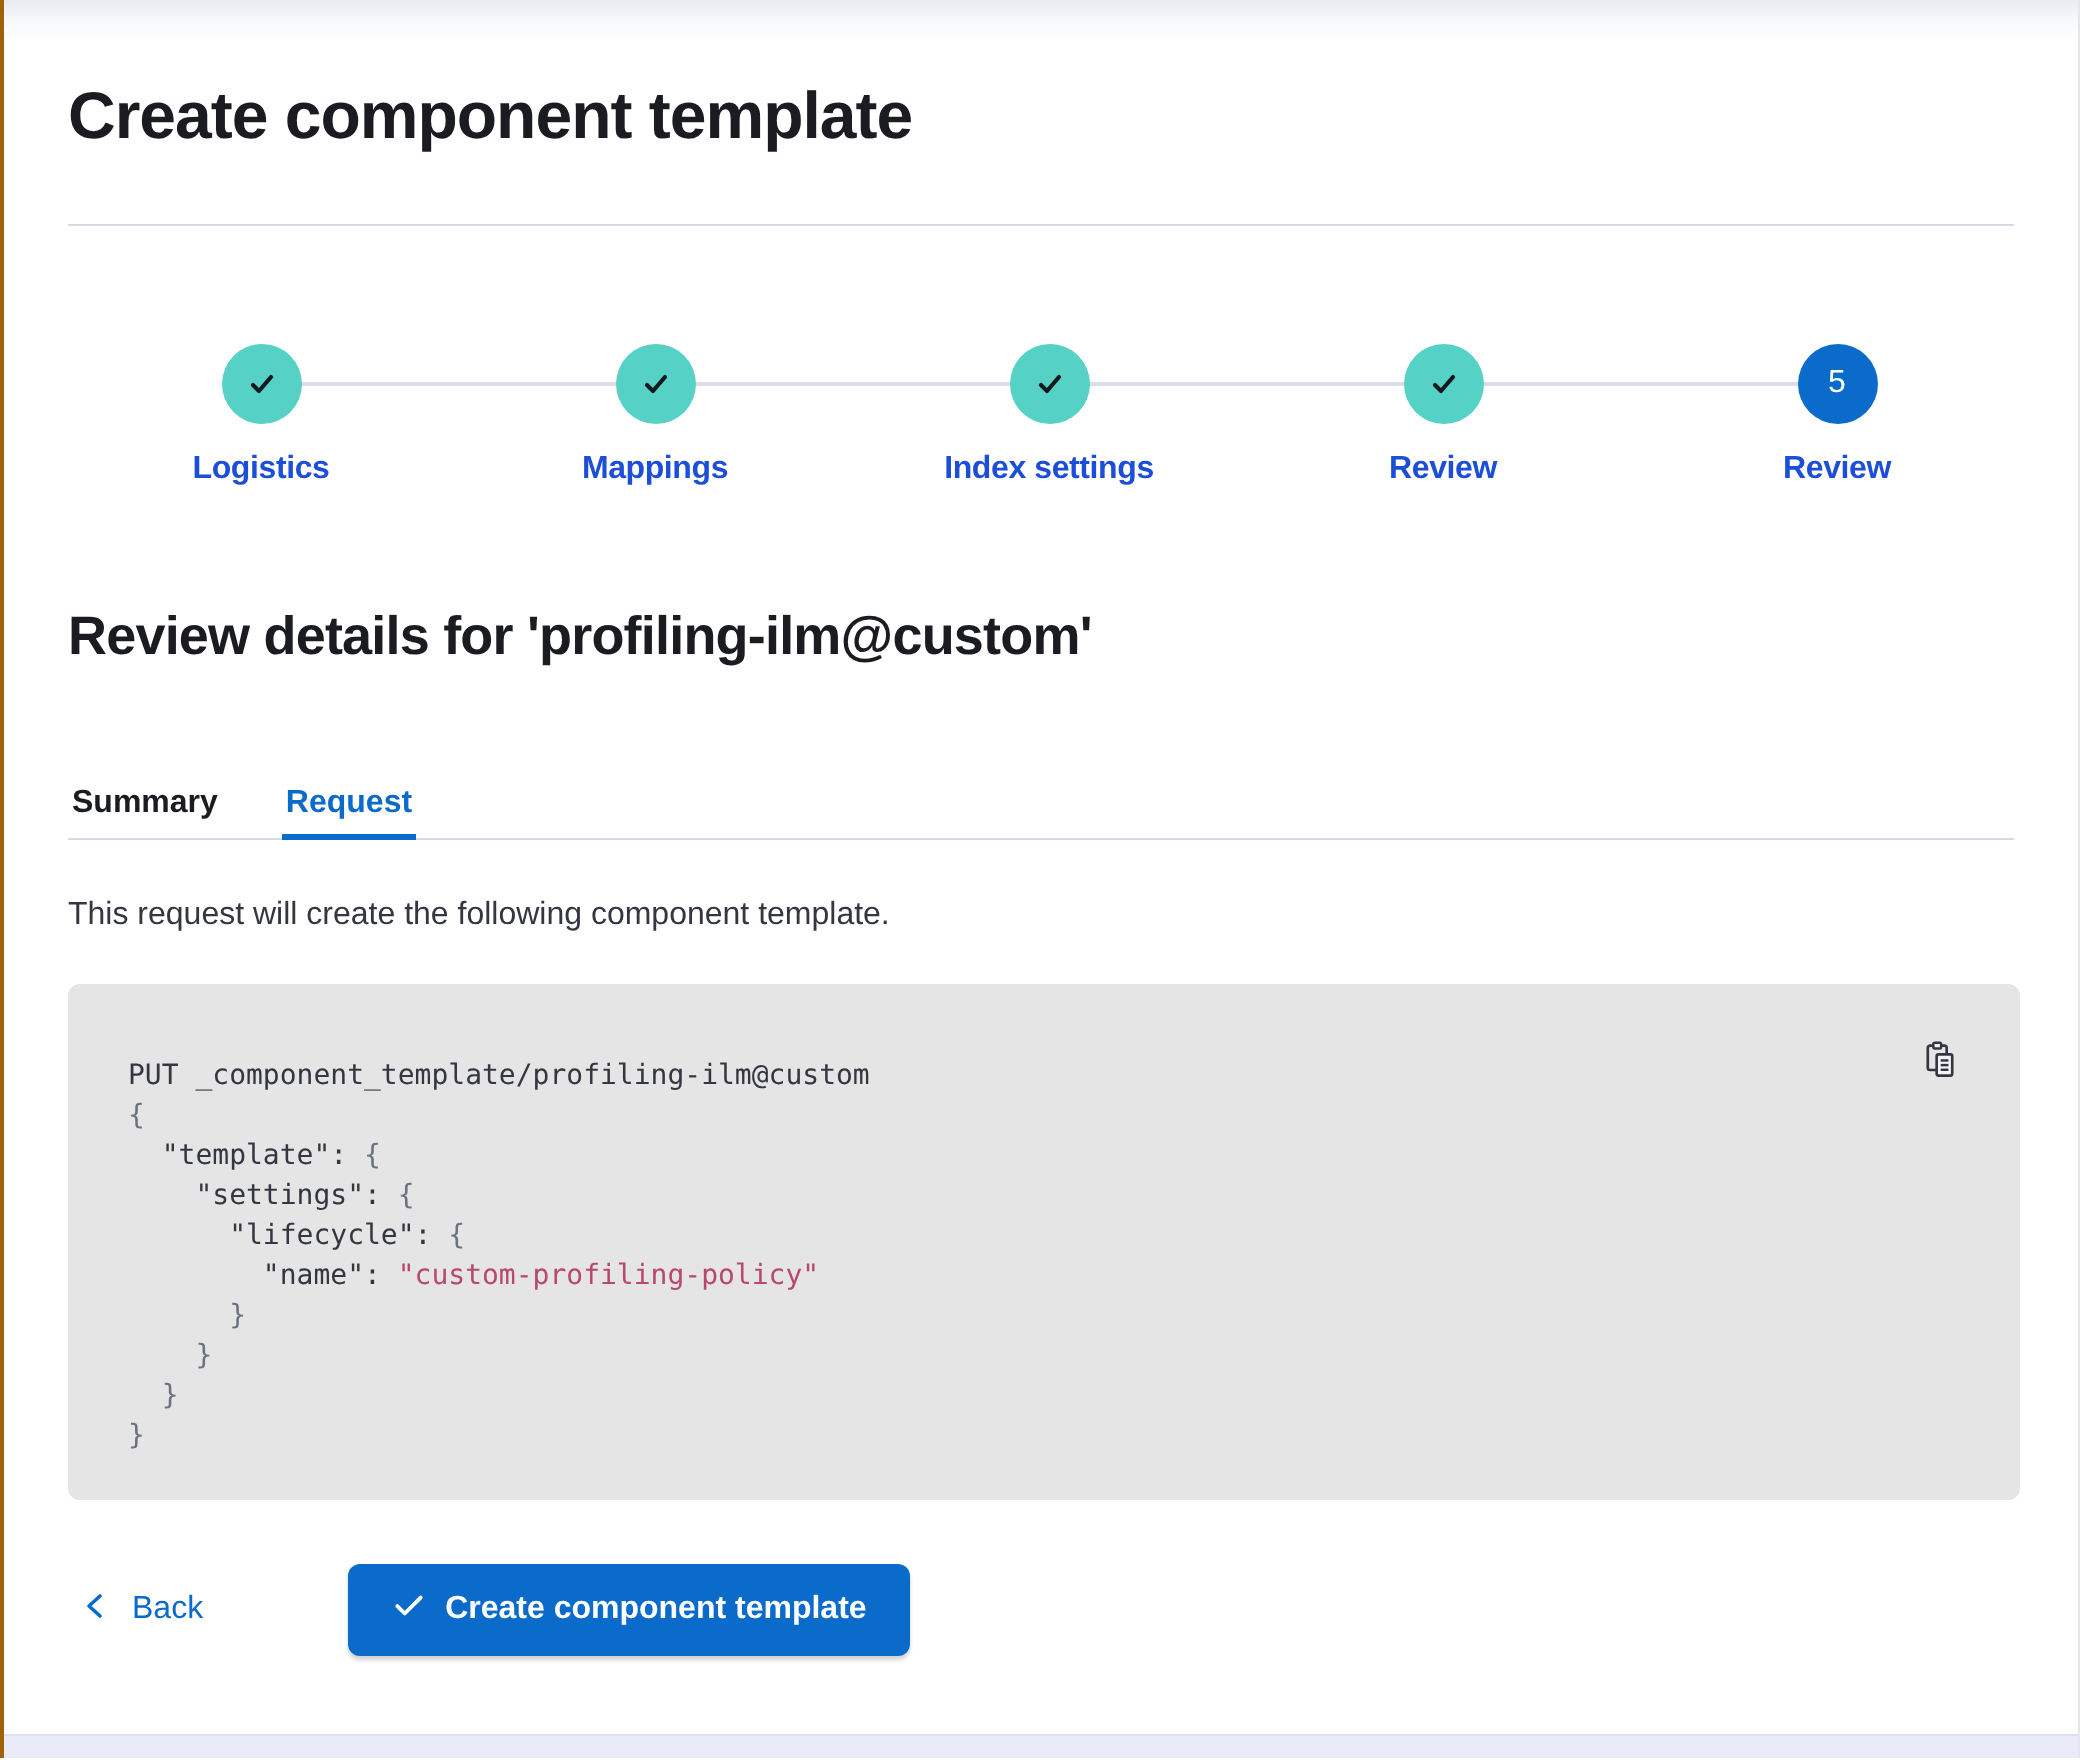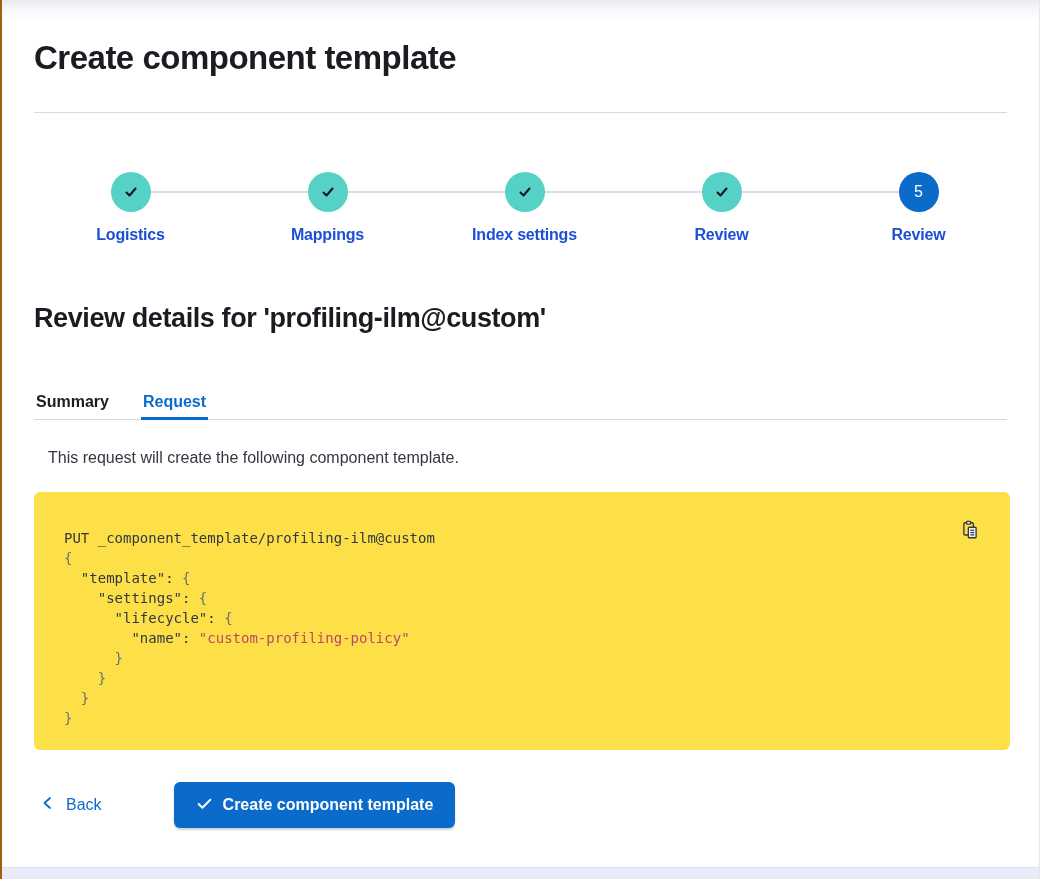--- a/index.html
+++ b/index.html
@@ -77,27 +77,27 @@
     background: none; border: none; cursor: pointer;
     padding: 0 2px; height: 34px;
     font-family: "Liberation Sans", sans-serif;
     font-size: 16px; font-weight: 700; color: #1A1C21;
     border-bottom: 3px solid transparent;
   }
   .tab.selected { color: #0B6BCB; border-bottom-color: #0B6BCB; }
 
   .desc {
     position: absolute; left: 32px; top: 446px;
-    font-size: 16px; line-height: 24px; color: #343741; margin-left: 14px;
+    font-size: 16px; line-height: 24px; color: #343741;
   }
 
   
   .codeblock {
     position: absolute; left: 32px; top: 492px; width: 976px; height: 258px;
-    background: #fde047; border-radius: 6px;
+    background: #e5e5e5; border-radius: 6px;
   }
   .codeblock pre {
     padding: 36px 60px 22px 30px;
     font-family: "DejaVu Sans Mono", "Liberation Mono", monospace;
     font-size: 14px; line-height: 20px;
   }
   .code-line { white-space: pre; }
   .tok-plain  { color: #343741; }
   .tok-punct  { color: #6A7180; }
   .tok-string { color: #B9486D; }

